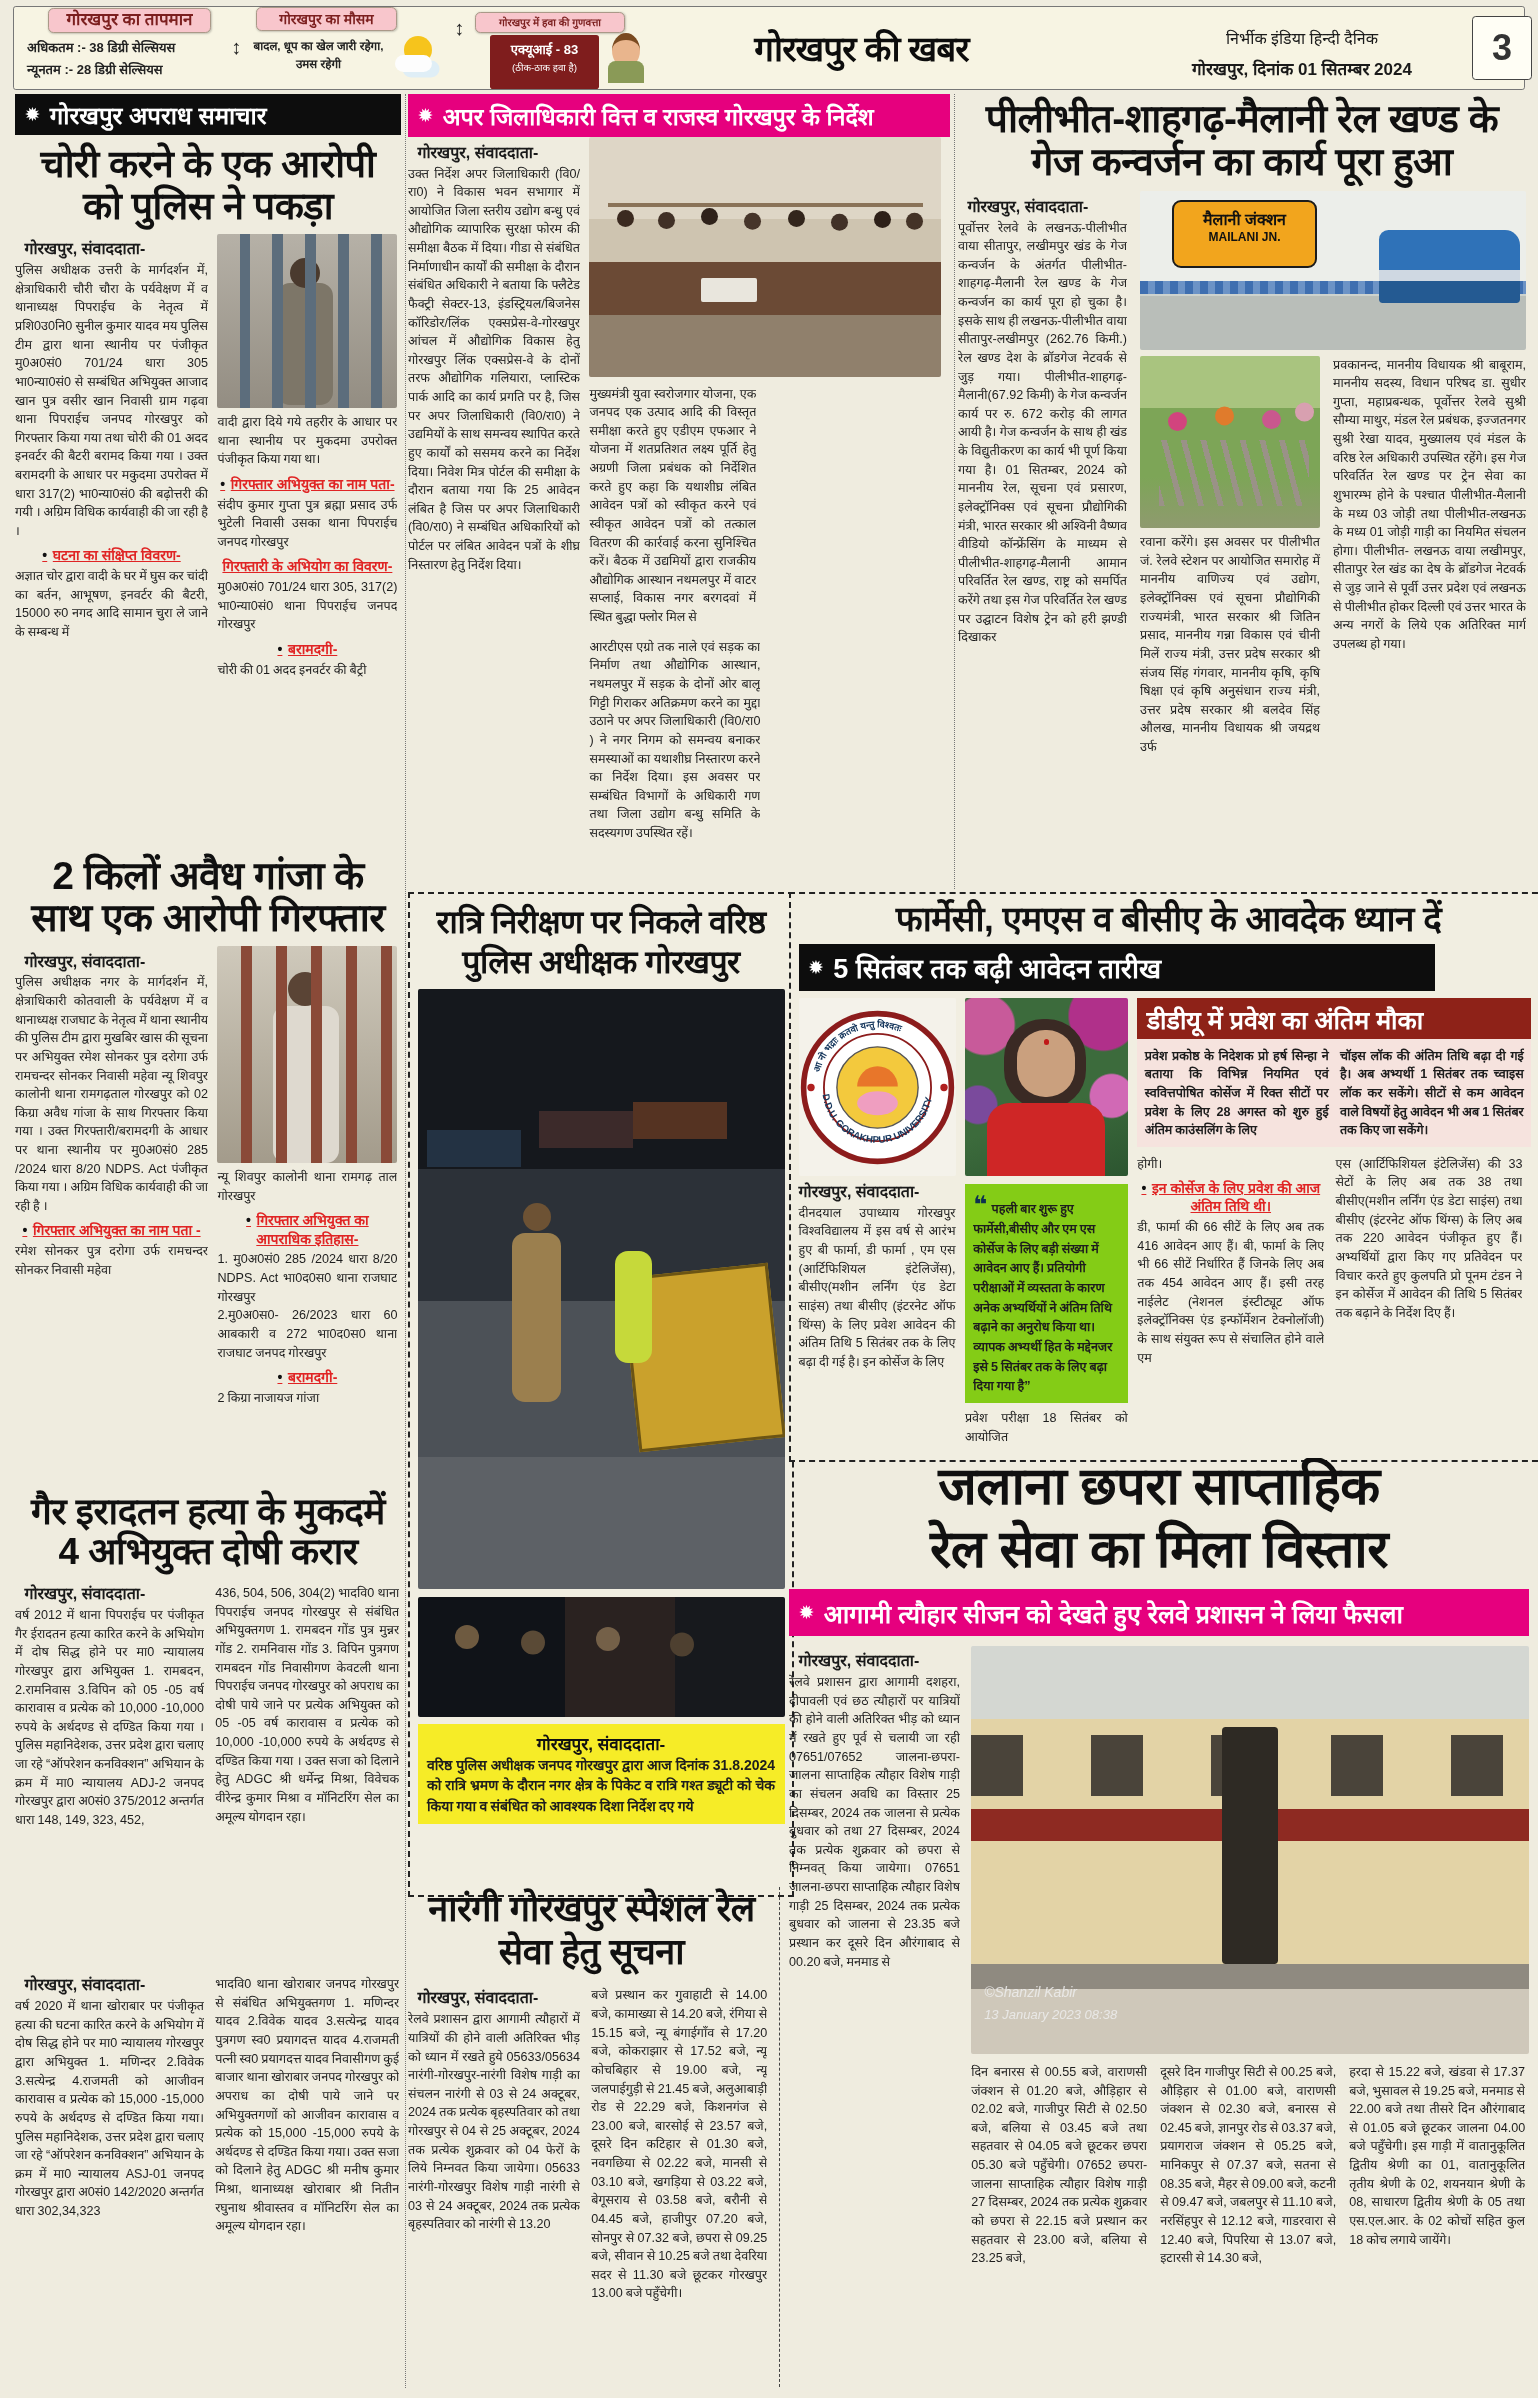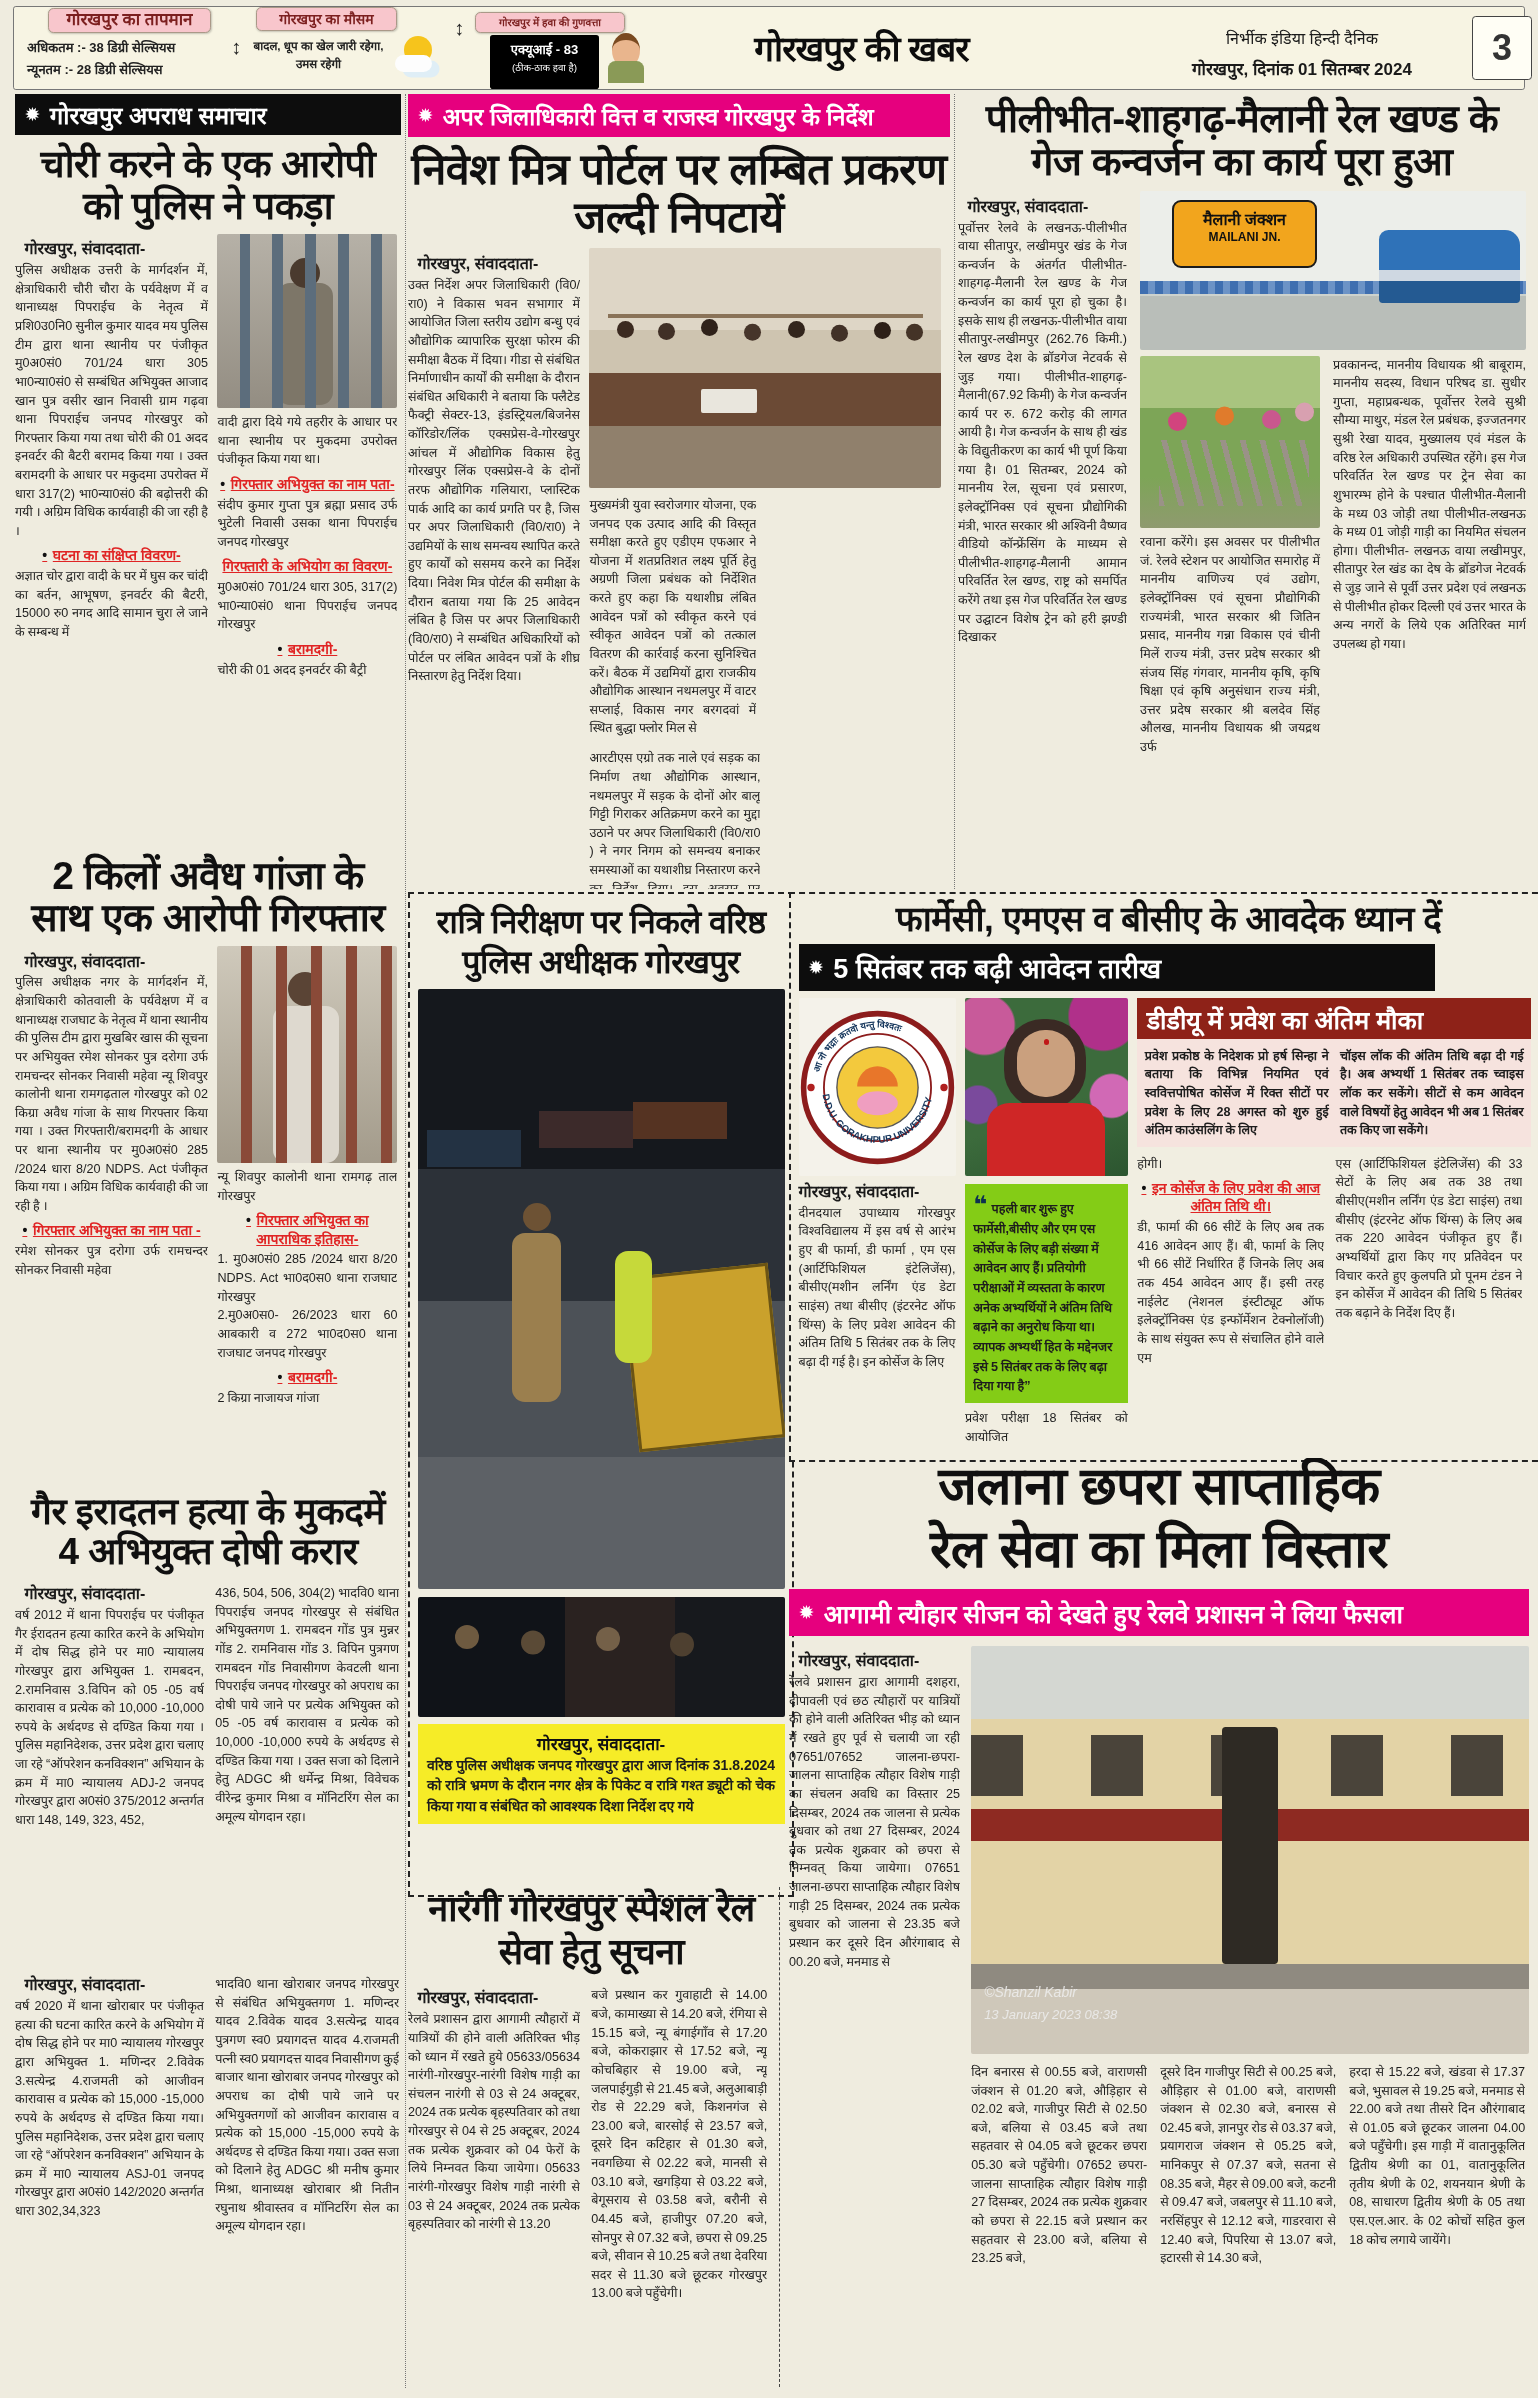--- a/index.html
+++ b/index.html
@@ -15,21 +15,21 @@
         color:#7c1f1f;font-weight:bold;text-align:center;box-shadow:0.9px 0.9px 1.9px #0003;}
   .hdr-small{font-weight:bold;color:#222;}
   #page-title{position:absolute;left:646px;top:17px;width:403px;text-align:center;
         font-size:35px;font-weight:900;color:#0c0c0c;letter-spacing:-0.9px;}
   #brand{position:absolute;left:1138px;top:20.6px;width:300px;text-align:center;color:#1a1a1a;}
   #brand .b1{font-size:16px;font-weight:normal;}
   #brand .b2{font-size:17px;font-weight:bold;margin-top:7.5px;}
   #pageno{position:absolute;left:1458px;top:9.4px;width:58px;height:62px;background:#fffef5;
         border:1.9px solid #444;border-radius:3.7px;font-size:36px;font-weight:bold;color:#333;
         display:flex;align-items:center;justify-content:center;}
-  .aqi-box{position:absolute;background:#000000;color:#fff;text-align:center;padding-top:5.6px;}
+  .aqi-box{position:absolute;background:#7f1d1d;color:#fff;text-align:center;padding-top:5.6px;}
   
   .headline{font-weight:900;text-align:center;color:#101010;line-height:1.1;letter-spacing:-0.5px;}
   .byline{font-weight:bold;color:#1a1a1a;font-size:16px;margin:3.7px 0 1.9px 9.4px;}
   .body-txt{font-size:12.6px;line-height:1.48;color:#1d1d1d;text-align:justify;word-spacing:-0.5px;}
   .red-head{color:#e02424;font-weight:bold;text-align:center;text-decoration:underline;
             font-size:14px;margin:5.6px 0 2.8px 0;line-height:1.3;}
   .red-head .blt{color:#111;text-decoration:none;margin-right:5.6px;}
   .banner{display:flex;align-items:center;font-weight:bold;color:#fff;}
   .banner .star{margin:0 9.4px;font-size:19px;}
   .banner-black{background:#0d0d0d;}
@@ -183,21 +183,20 @@
         </div>
       </div>
     </div>
   </div>
 
   <div class="abs clip dotted-r" style="left:408px;top:94px;width:542px;height:795px;padding-right:3.7px;">
     <div class="banner banner-mag" style="height:43px;font-size:23.4px;">
       <span class="star">✹</span>
       <span>अपर जिलाधिकारी वित्त व राजस्व गोरखपुर के निर्देश</span>
     </div>
-    <div class="headline" style="font-size:43px;margin:9.4px 1.9px 7.5px 1.9px;">निवेश मित्र पोर्टल पर लम्बित प्रकरण जल्दी निपटायें</div>
     <div style="display:flex;gap:9.4px;">
       <div class="col" style="width:172px;">
         <div class="byline">गोरखपुर, संवाददाता-</div>
         <div class="body-txt">उक्त निर्देश अपर जिलाधिकारी (वि0/रा0) ने विकास भवन सभागार में आयोजित जिला स्तरीय उद्योग बन्धु एवं औद्योगिक व्यापारिक सुरक्षा फोरम की समीक्षा बैठक में दिया। गीडा से संबंधित निर्माणाधीन कार्यों की समीक्षा के दौरान संबंधित अधिकारी ने बताया कि फ्लैटेड फैक्ट्री सेक्टर-13, इंडस्ट्रियल/बिजनेस कॉरिडोर/लिंक एक्सप्रेस-वे-गोरखपुर आंचल में औद्योगिक विकास हेतु गोरखपुर लिंक एक्सप्रेस-वे के दोनों तरफ औद्योगिक गलियारा, प्लास्टिक पार्क आदि का कार्य प्रगति पर है, जिस पर अपर जिलाधिकारी (वि0/रा0) ने उद्यमियों के साथ समन्वय स्थापित करते हुए कार्यों को ससमय करने का निर्देश दिया। निवेश मित्र पोर्टल की समीक्षा के दौरान बताया गया कि 25 आवेदन लंबित है जिस पर अपर जिलाधिकारी (वि0/रा0) ने सम्बंधित अधिकारियों को पोर्टल पर लंबित आवेदन पत्रों के शीघ्र निस्तारण हेतु निर्देश दिया।</div>
       </div>
       <div style="width:352px;">
         <div class="ph" style="height:240px;background:linear-gradient(180deg,#ded6c6 0 34%,#cec4b0 34% 52%,#6b4a35 52% 74%,#90806c 74% 100%);">
           <div class="abs" style="left:19px;top:66px;width:315px;height:3.7px;background:#8a7358;"></div>
           <div class="abs" style="left:28px;top:73px;width:17px;height:17px;border-radius:50%;background:#3b2a20;
                box-shadow:41px 1.9px 0 #403026,84px -1.9px 0 #2f221a,127px 2.8px 0 #46352a,171px 0 0 #32251c,214px 3.7px 0 #413127,257px 0.9px 0 #2d2018,289px 2.8px 0 #443327;"></div>

